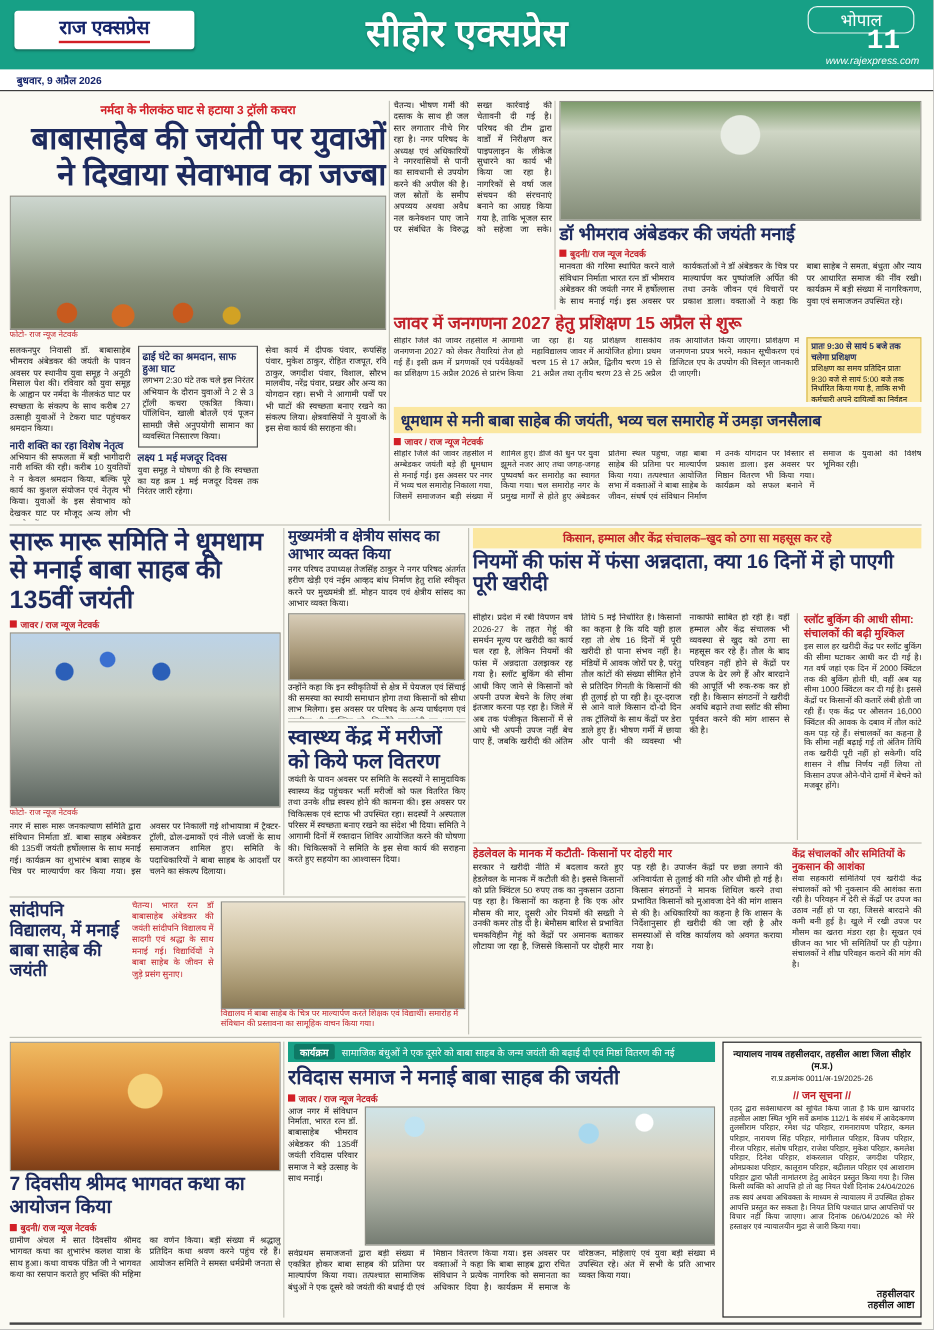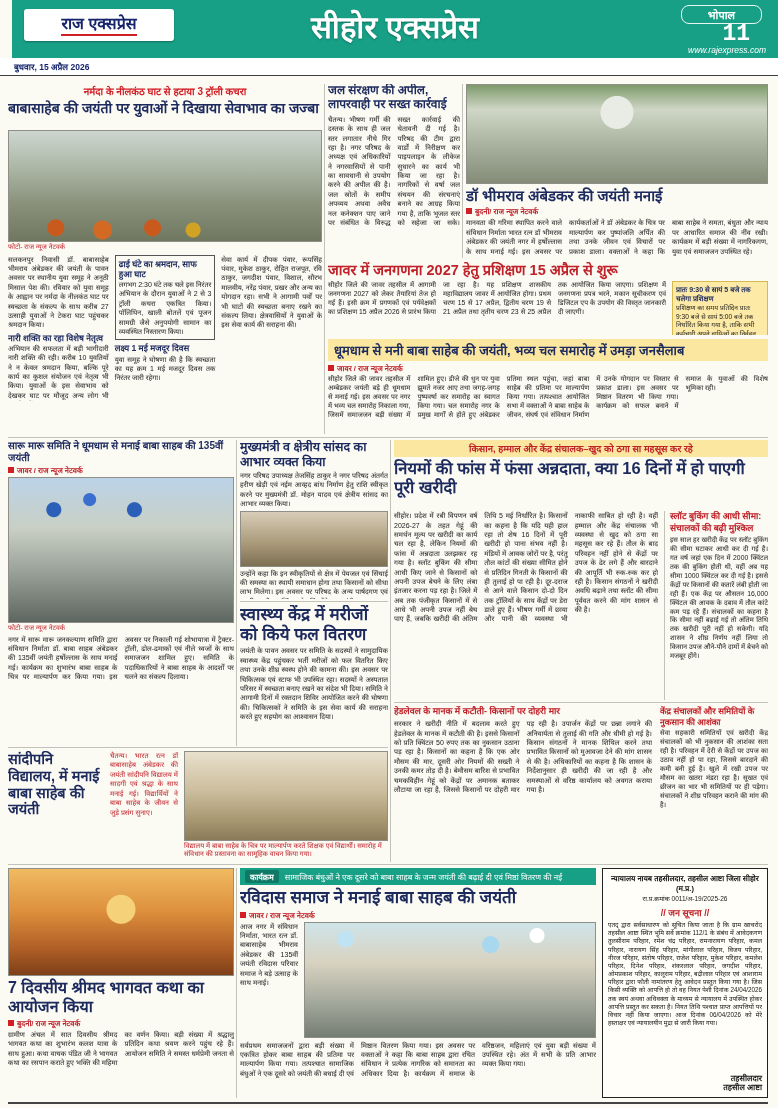--- a/index.html
+++ b/index.html
@@ -1,28 +1,28 @@
 <!DOCTYPE html>
 <html lang="hi"><head>
 <meta charset="utf-8">
 <style>
   * { margin:0; padding:0; box-sizing:border-box; }
   html,body { background:#9a9a9a; }
   .page { position:relative; width:778px; height:1108px; margin:0 auto; background:#fbfaf3;
           overflow:hidden; font-family:"Liberation Sans","DejaVu Sans",sans-serif; color:#191919; }
 
   
-  .masthead { position:absolute; left:12px; top:0; right:0; height:58px; background:#17a086; }
+  .masthead { position:absolute; left:0; top:0; right:0; height:58px; background:#17a086; }
   .logo-box { position:absolute; left:12px; top:9px; width:150px; height:32px; background:#fff;
               border-radius:3px; display:flex; align-items:center; justify-content:center;
               box-shadow:0 1px 2px rgba(0,0,0,.3); }
   .logo-text { color:#15246b; font-weight:bold; font-size:16px; border-bottom:2px solid #d21f26; line-height:1.25; }
   .mast-title { position:absolute; left:0; right:0; top:5px; text-align:center; color:#fff;
                 font-size:31px; font-weight:bold; text-shadow:0 1px 2px rgba(0,0,0,.3); }
-  .edition-chip { position:absolute; right:16px; top:5px; color:#fff; font-size:11px; font-weight:bold;
+  .edition-chip { position:absolute; right:16px; top:5px; color:#fff; font-size:14px; font-weight:normal;
                   border:1px solid rgba(255,255,255,.9); border-radius:8px; padding:1px 26px; }
   .page-number { position:absolute; right:28px; top:21px; color:#fff; font-size:23px; font-weight:bold;font-family:Liberation Mono, monospace; }
   .website { position:absolute; right:12px; bottom:3px; color:#fff; font-size:8.5px; font-style:italic; }
   .dateline { position:absolute; top:58px; left:0; right:0; height:18px; background:#fff;
               border-bottom:1.5px solid #3c3c3c; display:flex; align-items:center; padding:0 14px;
               color:#15246b; font-size:8.5px; font-weight:bold; }
 
   
   .block { position:absolute; overflow:hidden; }
   .kicker { color:#d21f26; font-size:10px; font-weight:bold; text-align:center; margin-bottom:2px; }
@@ -74,21 +74,21 @@
       radial-gradient(circle at 50% 38%, #f5d27a 0 14px, transparent 15px),
       linear-gradient(180deg,#f0bb62 0%,#dd8f3c 40%,#b05f26 75%,#7e3f18 100%); }
   .ph-g { height:116px; background:
       radial-gradient(circle at 14% 14%, #bfe3f2 0 8px, transparent 9px),
       radial-gradient(circle at 80% 11%, #ffffff 0 7px, transparent 8px),
       radial-gradient(circle at 64% 19%, #a8d8ee 0 8px, transparent 9px),
       linear-gradient(180deg,#cfe4e8 0%,#d8d2c0 35%,#a3a89c 70%,#757c72 100%); }
 
   
   #a-seva { left:8px; top:84px; width:314px; height:350px; }
-  #a-seva .hl { font-size:14px; text-align:left; margin-bottom:14px; }
+  #a-seva .hl { font-size:26px; text-align:right; margin-bottom:3px; }
   .seva-cols { height:146px; overflow:hidden; margin-top:3px; }
   .seva-cols .col { flex:1; }
 
   #a-jal { left:328px; top:84px; width:132px; height:172px; }
   #a-jal .hl { font-size:12px; margin-bottom:3px; }
   #a-jal .bt { height:118px; overflow:hidden; }
 
   #a-ambedkar { left:466px; top:84px; width:302px; height:172px; }
   #a-ambedkar .hl { font-size:15px; margin-top:3px; }
   #a-ambedkar .bt { height:42px; overflow:hidden; }
@@ -97,21 +97,21 @@
   #a-census .hl { font-size:14.5px; }
   #a-census .row { margin-top:2px; }
   #a-census .note-box { width:96px; font-size:6.6px; line-height:1.3; }
   #a-census .note-box b { color:#1d2a5e; font-size:7px; display:block; margin-bottom:1px; }
   #a-census .bt-sm { flex:1; column-count:3; column-gap:7px; height:46px; overflow:hidden; }
 
   #a-procession { left:328px; top:339px; width:440px; height:95px; }
   #a-procession .bt-sm { height:56px; overflow:hidden; margin-top:1px; }
 
   #a-saru { left:8px; top:440px; width:226px; height:305px; }
-  #a-saru .hl { font-size:10px; }
+  #a-saru .hl { font-size:21px; }
   #a-saru .bt { height:74px; overflow:hidden; margin-top:2px; }
 
   #a-cm { left:240px; top:440px; width:148px; height:159px; }
   #a-cm .hl { font-size:12.5px; margin-bottom:2px; }
 
   #a-health { left:240px; top:605px; width:148px; height:140px; }
   #a-health .hl { font-size:17px; margin-bottom:2px; }
 
   #a-kisan { left:394px; top:440px; width:374px; height:260px; }
   #a-kisan .hl { font-size:16.5px; margin:2px 0 14px; }
@@ -157,21 +157,21 @@
   <header class="masthead">
     <div class="logo-box">
       <span class="logo-text">राज एक्सप्रेस</span>
     </div>
     <div class="mast-title">सीहोर एक्सप्रेस</div>
     <div class="edition-chip">भोपाल</div>
     <div class="page-number">11</div>
     <div class="website">www.rajexpress.com</div>
   </header>
   <div class="dateline">
-    <span>बुधवार, 15 अप्रैल 2026</span>
+    <span>बुधवार, 9 अप्रैल 2026</span>
   </div>
 
   <section class="block" id="a-seva">
     <div class="kicker">नर्मदा के नीलकंठ घाट से हटाया 3 ट्रॉली कचरा</div>
     <h1 class="hl">बाबासाहेब की जयंती पर युवाओं ने दिखाया सेवाभाव का जज्बा</h1>
     <div class="photo ph-a"></div>
     <div class="caption">फोटो- राज न्यूज नेटवर्क</div>
     <div class="row seva-cols">
       <div class="col">
         <p class="bt">सलकनपुर निवासी डॉ. बाबासाहेब भीमराव अंबेडकर की जयंती के पावन अवसर पर स्थानीय युवा समूह ने अनूठी मिसाल पेश की। रविवार को युवा समूह के आह्वान पर नर्मदा के नीलकंठ घाट पर स्वच्छता के संकल्प के साथ करीब 27 उत्साही युवाओं ने टेकरा घाट पहुंचकर श्रमदान किया।</p>
@@ -186,21 +186,20 @@
         <h4 class="subhead">लक्ष्य 1 मई मजदूर दिवस</h4>
         <p class="bt">युवा समूह ने घोषणा की है कि स्वच्छता का यह क्रम 1 मई मजदूर दिवस तक निरंतर जारी रहेगा।</p>
       </div>
       <div class="col">
         <p class="bt">सेवा कार्य में दीपक पंवार, रूपसिंह पंवार, मुकेश ठाकुर, रोहित राजपूत, रवि ठाकुर, जगदीश पंवार, विशाल, सौरभ मालवीय, नरेंद्र पंवार, प्रखर और अन्य का योगदान रहा। सभी ने आगामी पर्वों पर भी घाटों की स्वच्छता बनाए रखने का संकल्प लिया। क्षेत्रवासियों ने युवाओं के इस सेवा कार्य की सराहना की।</p>
       </div>
     </div>
   </section>
 
   <section class="block" id="a-jal">
-    <h2 class="hl">जल संरक्षण की अपील, लापरवाही पर सख्त कार्रवाई</h2>
     <p class="bt cols-2">चैतन्य। भीषण गर्मी की दस्तक के साथ ही जल स्तर लगातार नीचे गिर रहा है। नगर परिषद के अध्यक्ष एवं अधिकारियों ने नगरवासियों से पानी का सावधानी से उपयोग करने की अपील की है। जल स्रोतों के समीप अपव्यय अथवा अवैध नल कनेक्शन पाए जाने पर संबंधित के विरुद्ध सख्त कार्रवाई की चेतावनी दी गई है। परिषद की टीम द्वारा वार्डों में निरीक्षण कर पाइपलाइन के लीकेज सुधारने का कार्य भी किया जा रहा है। नागरिकों से वर्षा जल संचयन की संरचनाएं बनाने का आग्रह किया गया है, ताकि भूजल स्तर को सहेजा जा सके। लापरवाही पाए जाने पर जुर्माने का प्रावधान भी किया गया है।</p>
   </section>
 
   <section class="block" id="a-ambedkar">
     <div class="photo ph-b"></div>
     <h2 class="hl">डॉ भीमराव अंबेडकर की जयंती मनाई</h2>
     <div class="byline">
       <span class="mark"></span>
       <span class="byl-text">बुदनी/ राज न्यूज नेटवर्क</span>
     </div>

